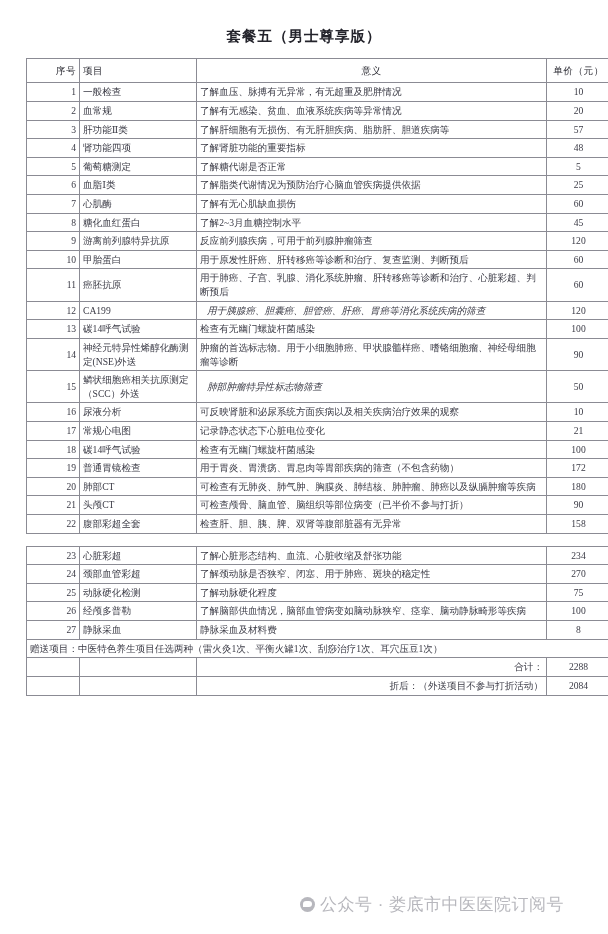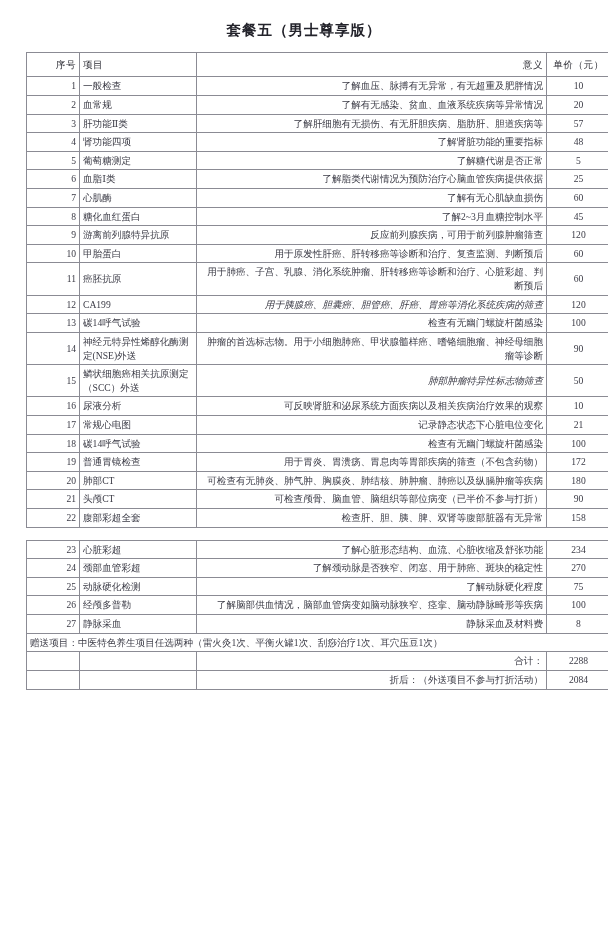--- a/index.html
+++ b/index.html
@@ -21,41 +21,41 @@
     height: 934px;
     box-sizing: border-box;
     padding: 0 26px;
   }
   .doc-title {
     text-align: center;
     font-size: 14.5px;
     font-weight: bold;
     letter-spacing: 1px;
     color: #23232b;
-    padding-top: 22px;
+    padding-top: 28px;
     padding-bottom: 13px;
     line-height: 1.2;
   }
   table.pkg {
     border-collapse: collapse;
     width: 556px;
     table-layout: fixed;
     font-size: 9.6px;
     color: #3a3a45;
   }
   table.pkg td, table.pkg th {
     border: 1px solid #8b8b94;
     padding: 2px 3px;
     vertical-align: middle;
     line-height: 1.42;
     font-weight: normal;
   }
   .c-no    { width: 46px;  text-align: right; font-family: Liberation Serif, serif; }
   .c-item  { width: 110px; text-align: left; }
-  .c-mean  { width: 343px; text-align: right; padding-left: 5px; }
+  .c-mean  { width: 343px; text-align: left; padding-left: 5px; }
   .c-price { width: 57px;  text-align: center; }
 
   thead td {
     text-align: center;
     font-weight: bold;
     letter-spacing: 0.5px;
     color: #2b2b33;
     height: 19px;
   }
   .mean-indent { text-indent: 7px; font-style: italic; }
@@ -111,21 +111,21 @@
 
 <div class="page">
 
   <div class="doc-title">套餐五（男士尊享版）</div>
 
   <table class="pkg">
     <thead>
       <tr>
         <td class="c-no">序号</td>
         <td class="c-item">项目</td>
-        <td class="c-mean" style="text-align:right">意义</td>
+        <td class="c-mean" style="text-align:center">意义</td>
         <td class="c-price">单价（元）</td>
       </tr>
     </thead>
     <tbody id="tbody-part1">
         <tr>
           <td class="c-no">1</td>
           <td class="c-item">一般检查</td>
           <td class="c-mean">了解血压、脉搏有无异常，有无超重及肥胖情况</td>
           <td class="c-price">10</td>
         </tr>
@@ -305,14 +305,18 @@
         </tr>
         <tr>
           <td class="c-no blank-cell">&nbsp;</td>
           <td class="c-item blank-cell">&nbsp;</td>
           <td class="c-mean sum-label">折后：（外送项目不参与打折活动）</td>
           <td class="c-price">2084</td>
         </tr>
       </tbody>
   </table>
 
+  <div class="watermark">
+    <span class="wm-logo"></span>
+    <span>公众号 · 娄底市中医医院订阅号</span>
+  </div>
 
 </div>
 
 </body></html>

